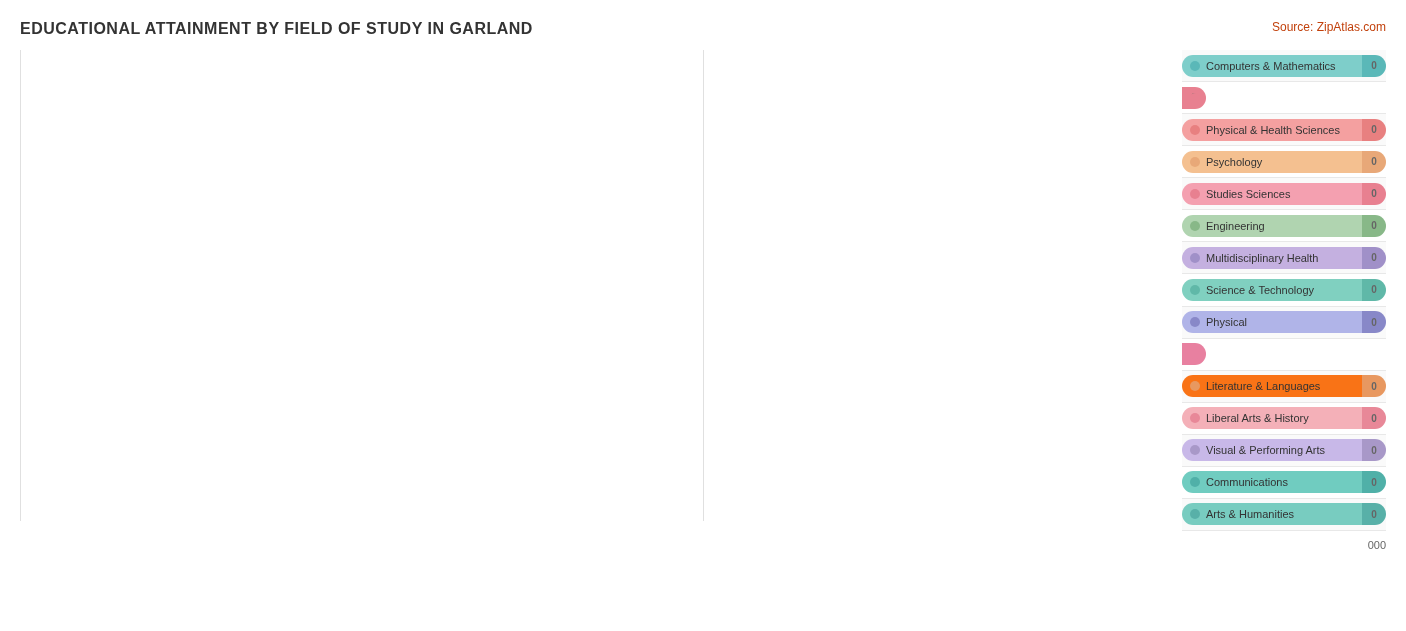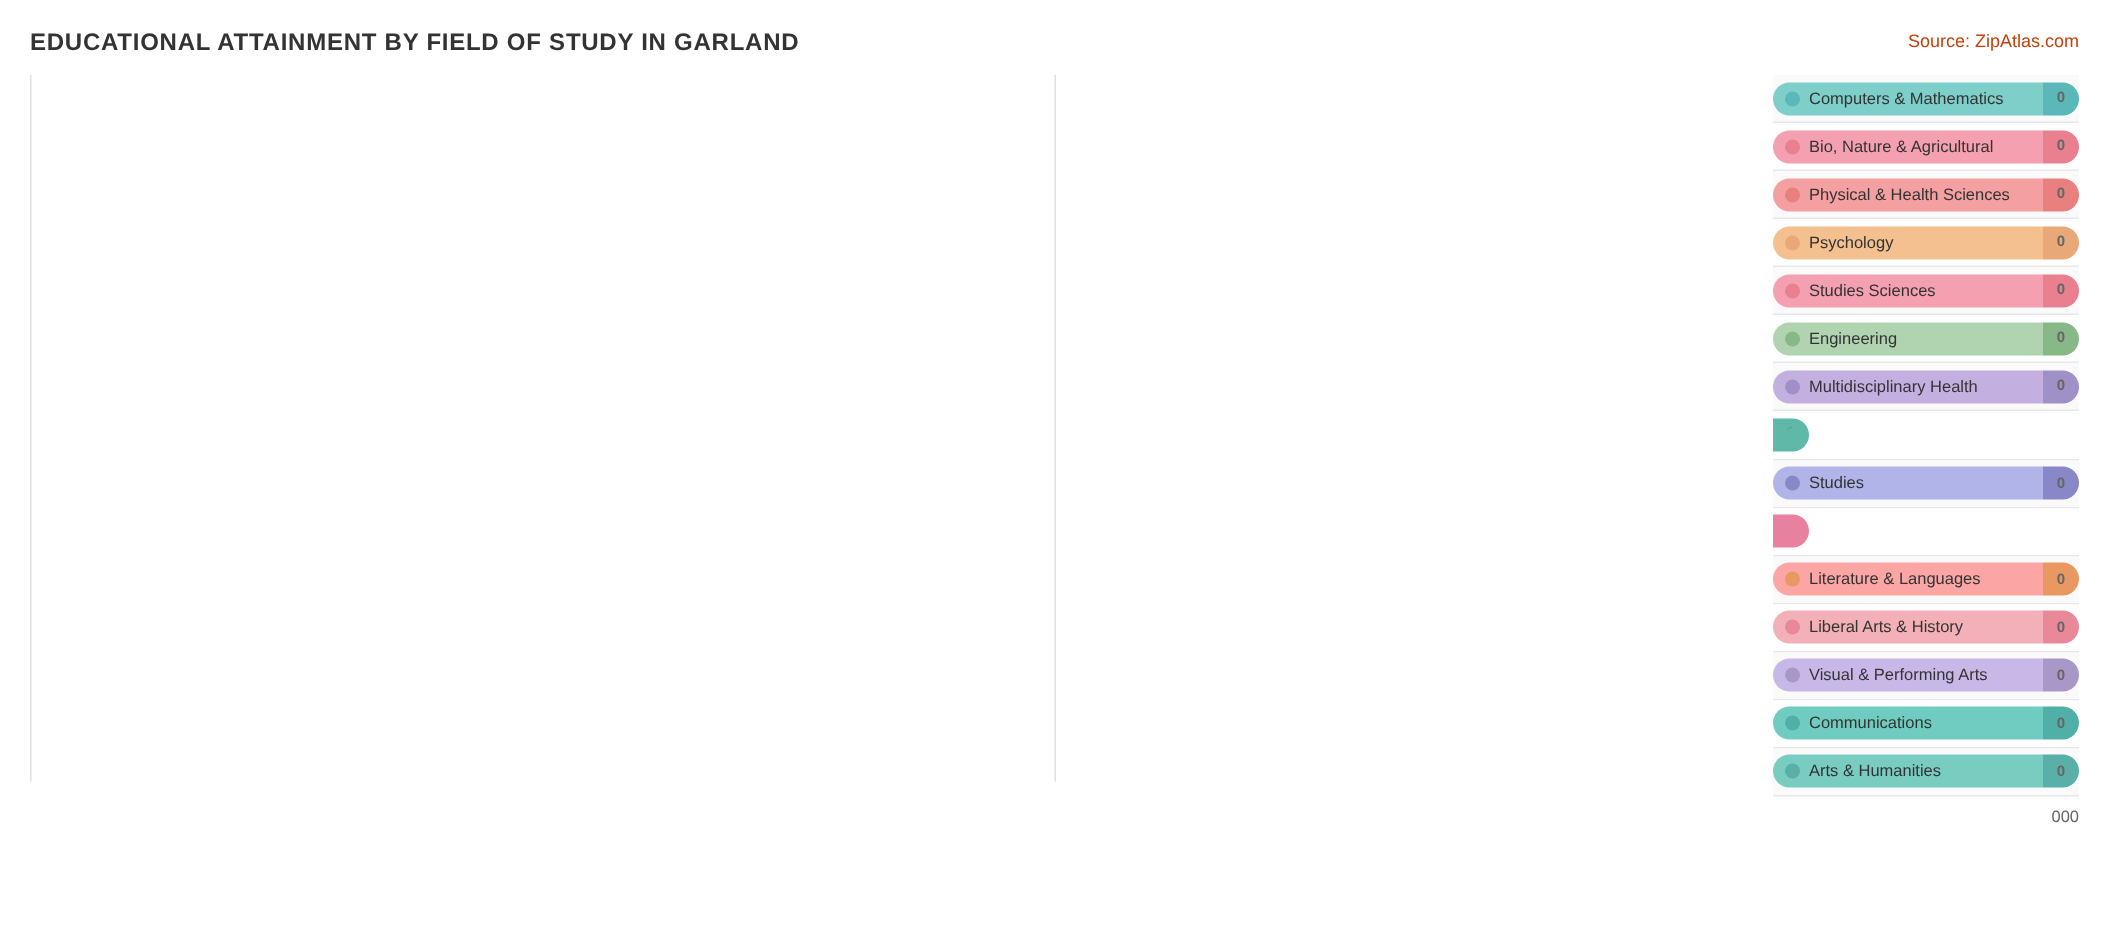--- a/index.html
+++ b/index.html
@@ -125,21 +125,21 @@
     .color-teal { background: #7ececa; }
     .color-pink-light { background: #f4a0b0; }
     .color-salmon { background: #f4a0a0; }
     .color-peach { background: #f4c090; }
     .color-rose { background: #f4a0b0; }
     .color-green-light { background: #b0d4b0; }
     .color-purple-light { background: #c4b0e0; }
     .color-teal2 { background: #80d0c0; }
     .color-lavender { background: #b0b4e8; }
     .color-pink2 { background: #f4a0c0; }
-    .color-orange { background: #fca5a5; }
+    .color-orange { background: #f97316; }
     .color-pink3 { background: #f4b0b8; }
     .color-purple2 { background: #c8b8e8; }
     .color-teal3 { background: #70ccc0; }
     .color-teal4 { background: #78ccc0; }
 
     .cap-teal { background: #5ab8b8; }
     .cap-pink-light { background: #e88090; }
     .cap-salmon { background: #e88080; }
     .cap-peach { background: #e8a878; }
     .cap-rose { background: #e88090; }
@@ -200,21 +200,20 @@
       <div class="bar-row">
             <div class="bar-label-pill">
               <div class="dot dot-teal"></div>
               <div class="bar-fill color-teal" style="padding-left: 24px;">Computers &amp; Mathematics</div>
               <div class="bar-end-cap cap-teal">0</div>
             </div>
           </div>
           <div class="bar-row">
             <div class="bar-label-pill">
               <div class="dot dot-pink"></div>
-              <div class="bar-fill color-pink-light" style="padding-left: 24px;">Bio, Nature &amp; Agricultural</div>
               <div class="bar-end-cap cap-pink-light">0</div>
             </div>
           </div>
           <div class="bar-row">
             <div class="bar-label-pill">
               <div class="dot dot-salmon"></div>
               <div class="bar-fill color-salmon" style="padding-left: 24px;">Physical &amp; Health Sciences</div>
               <div class="bar-end-cap cap-salmon">0</div>
             </div>
           </div>
@@ -242,27 +241,28 @@
           <div class="bar-row">
             <div class="bar-label-pill">
               <div class="dot dot-purple"></div>
               <div class="bar-fill color-purple-light" style="padding-left: 24px;">Multidisciplinary Health</div>
               <div class="bar-end-cap cap-purple-light">0</div>
             </div>
           </div>
           <div class="bar-row">
             <div class="bar-label-pill">
               <div class="dot dot-teal2"></div>
+              <div class="bar-fill color-teal2" style="padding-left: 24px;">Science &amp; Technology</div>
               <div class="bar-end-cap cap-teal2">0</div>
             </div>
           </div>
           <div class="bar-row">
             <div class="bar-label-pill">
               <div class="dot dot-lavender"></div>
-              <div class="bar-fill color-lavender" style="padding-left: 24px;">Studies</div>
+              <div class="bar-fill color-lavender" style="padding-left: 24px;">Physical</div>
               <div class="bar-end-cap cap-lavender">0</div>
             </div>
           </div>
           <div class="bar-row">
             <div class="bar-label-pill">
               <div class="dot dot-pink2"></div>
               <div class="bar-end-cap cap-pink2">0</div>
             </div>
           </div>
           <div class="bar-row">

